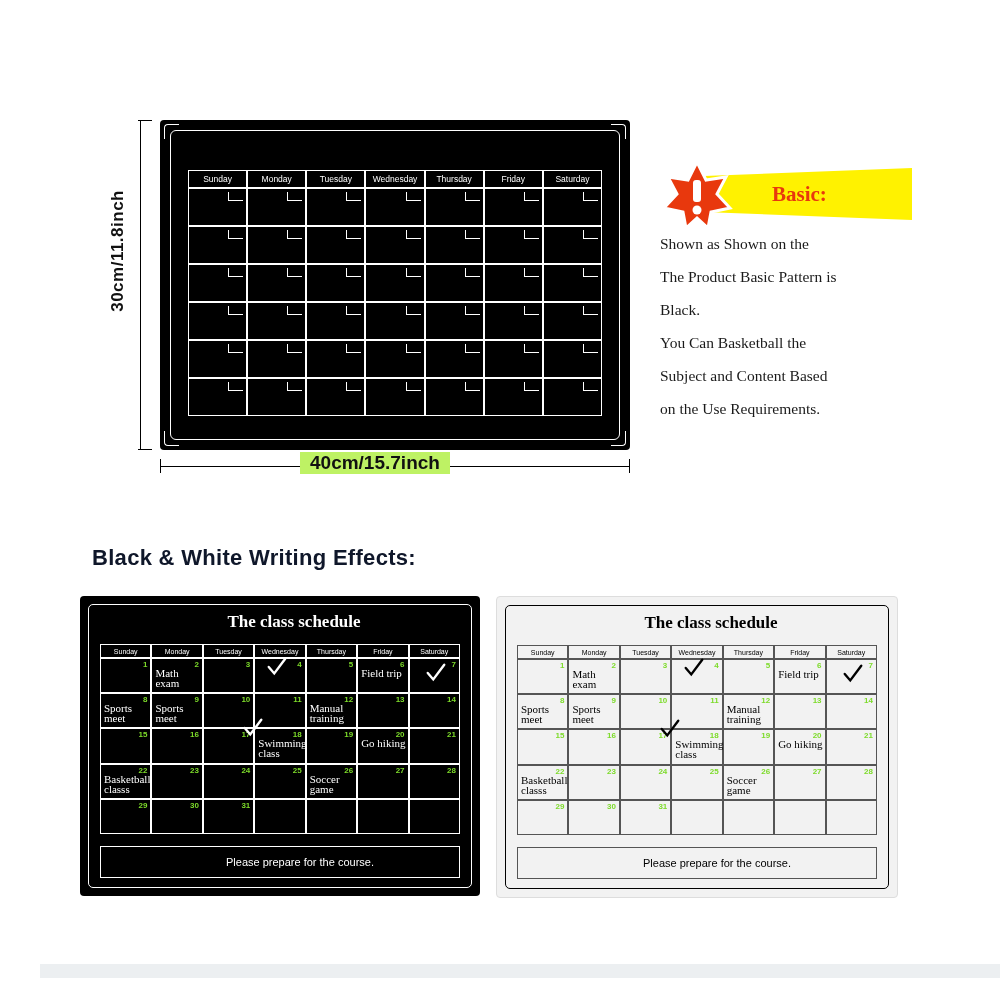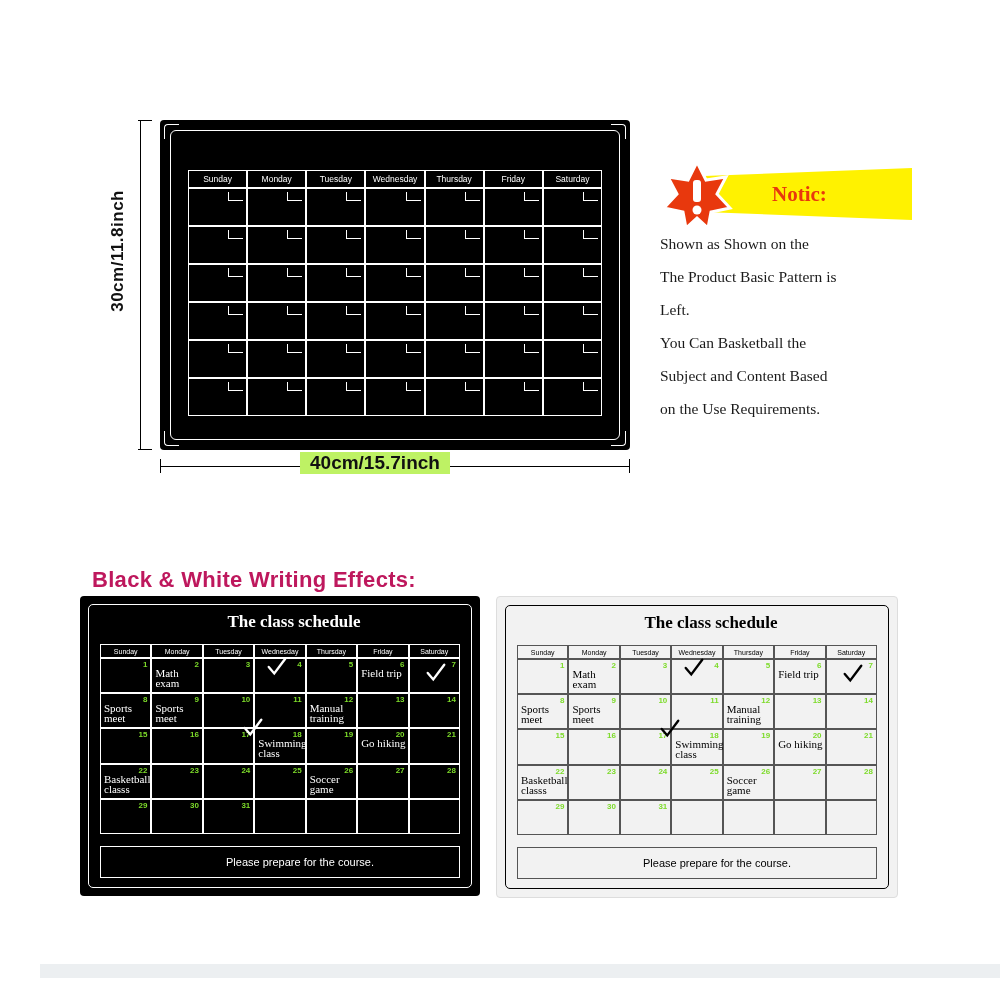--- a/index.html
+++ b/index.html
@@ -80,22 +80,22 @@
     position:absolute;left:0px;top:-8px;width:74px;height:70px;
   }
   .notice-body{margin-top:14px;}
   .notice-body p{
     margin:0 0 12px 0;font-size:15.5px;color:#1a1a1a;line-height:1.35;
     font-family:"Liberation Serif", serif;
   }
 
   
   .section-title{
-    position:absolute;left:92px;top:545px;font-size:22px;font-weight:bold;color:#be185d;
-    font-family:"Liberation Sans", sans-serif;letter-spacing:.3px;margin-top:22px;
+    position:absolute;left:92px;top:545px;font-size:22px;font-weight:bold;color:#0f172a;
+    font-family:"Liberation Sans", sans-serif;letter-spacing:.3px;
   }
 
   
   .board{
     position:absolute;width:400px;height:300px;border-radius:4px;
   }
   .board.dark{left:80px;top:596px;background:#000;}
   .board.light{left:496px;top:596px;background:#f2f2f2;border:1px solid #ddd;}
   .board .frame{
     position:absolute;left:8px;top:8px;right:8px;bottom:8px;border-radius:5px;
@@ -304,34 +304,34 @@
 
   <div class="dim-h">
     <div class="cap l"></div>
       <div class="cap r"></div>
   </div>
   <div class="dim-h-label">40cm/15.7inch</div>
 
   <div class="notice-wrap">
     <div style="position:relative;">
       <div class="ribbon">
-        <span class="ribbon-text">Notic:</span>
+        <span class="ribbon-text">Basic:</span>
       </div>
       <div class="burst">
         <svg viewBox="0 0 74 70">
           <polygon points="37,2 46,20 66,17 57,34 70,48 51,52 48,68 37,58 26,68 23,52 4,48 17,34 8,17 28,20" fill="#e8380d" stroke="#ffffff" stroke-width="3"></polygon>
           <rect x="33" y="20" width="8" height="22" rx="3" fill="#ffffff"></rect>
           <circle cx="37" cy="50" r="4.5" fill="#ffffff"></circle>
         </svg>
       </div>
     </div>
     <div class="notice-body">
       <p>Shown as Shown on the</p>
       <p>The Product Basic Pattern is</p>
-      <p>Left.</p>
+      <p>Black.</p>
       <p>You Can Basketball the</p>
       <p>Subject and Content Based</p>
       <p>on the Use  Requirements.</p>
     </div>
   </div>
 
   <div class="section-title">Black &amp; White Writing Effects:</div>
 
   <div class="board dark">
     <div class="frame"></div>

